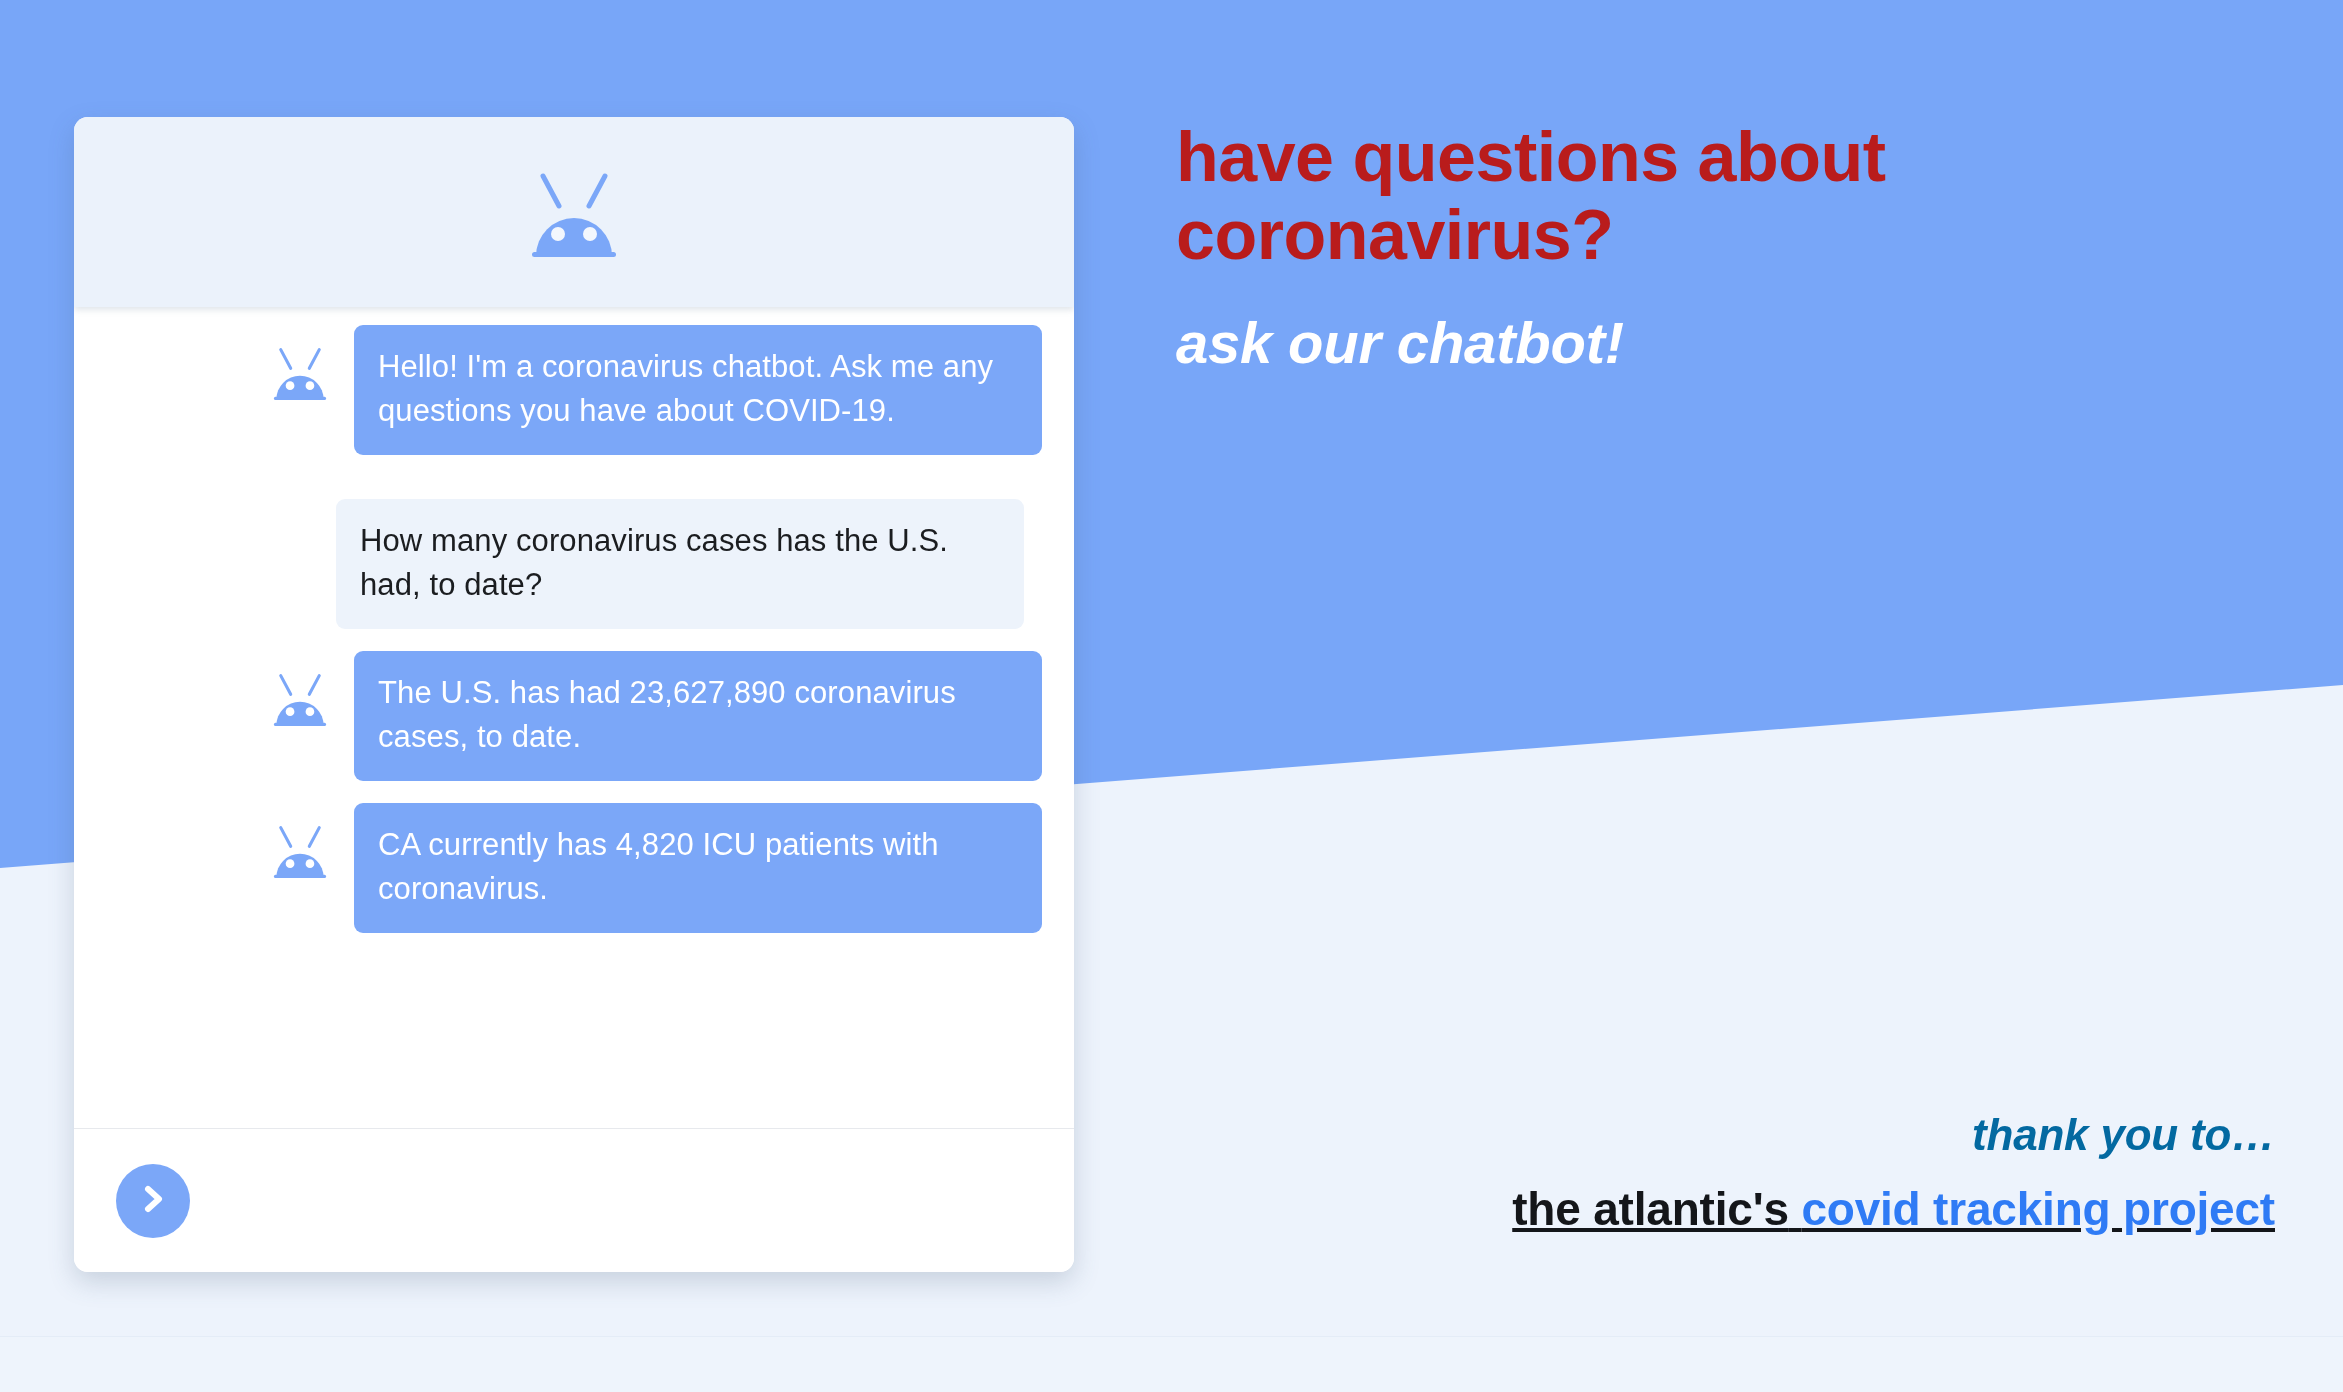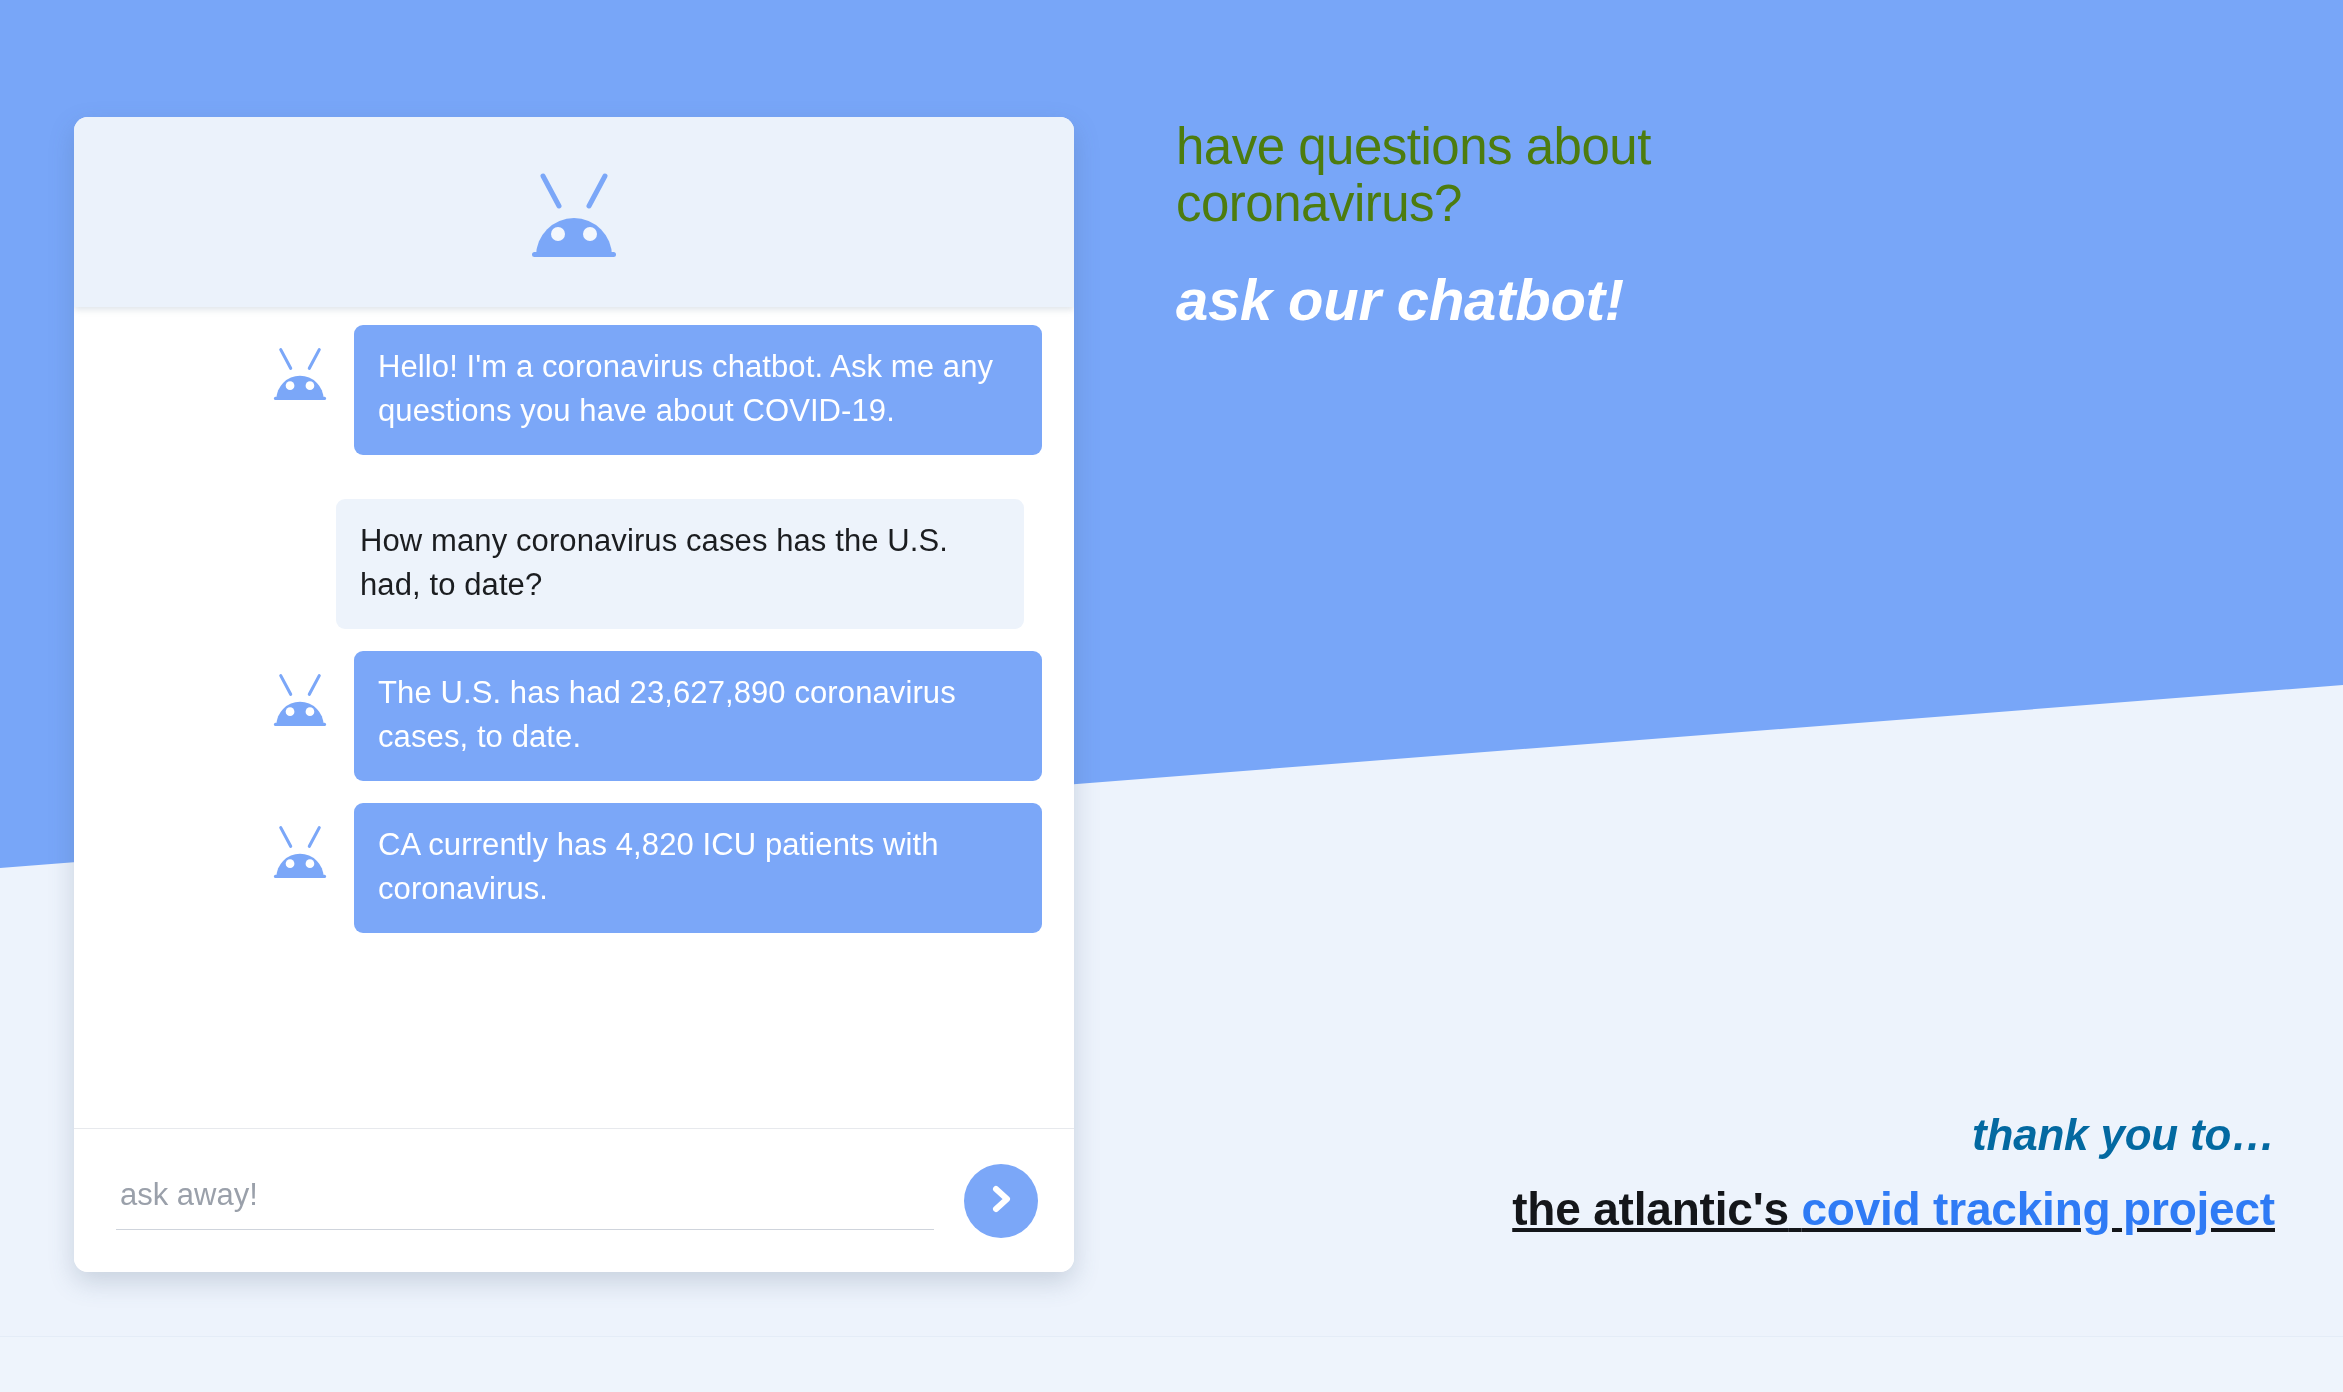--- a/index.html
+++ b/index.html
@@ -154,24 +154,24 @@
   }
 
   
   .headline-block {
     position: absolute;
     left: 1176px;
     top: 118px;
     width: 1000px;
   }
   .headline {
-    color: #4d7c0f;
-    font-size: 51px;
+    color: #b91c1c;
+    font-size: 70px;
     line-height: 1.12;
-    font-weight: 400;
+    font-weight: 700;
     margin: 0;
     letter-spacing: -0.5px;
   }
   .subhead {
     color: #ffffff;
     font-size: 58px;
     font-style: italic;
     font-weight: 600;
     margin: 34px 0 0 0;
     letter-spacing: -0.2px;
@@ -274,21 +274,20 @@
             <circle cx="50" cy="68" r="7" fill="#ffffff"></circle>
             <circle cx="82" cy="68" r="7" fill="#ffffff"></circle>
           </svg>
         </span>
         <div class="bubble bot">CA currently has 4,820 ICU patients with coronavirus.</div>
       </div>
 
     </div>
 
     <div class="chat-input-bar">
-      <input class="ask-input" type="text" placeholder="ask away!" style="">
       <button class="send-button">
         <span>
           <svg width="34" height="34" viewBox="0 0 34 34" aria-hidden="true">
             <polyline points="12,7 23,17 12,27" fill="none" stroke="#ffffff" stroke-width="6" stroke-linecap="round" stroke-linejoin="round"></polyline>
           </svg>
         </span>
       </button>
     </div>
 
   </div>

